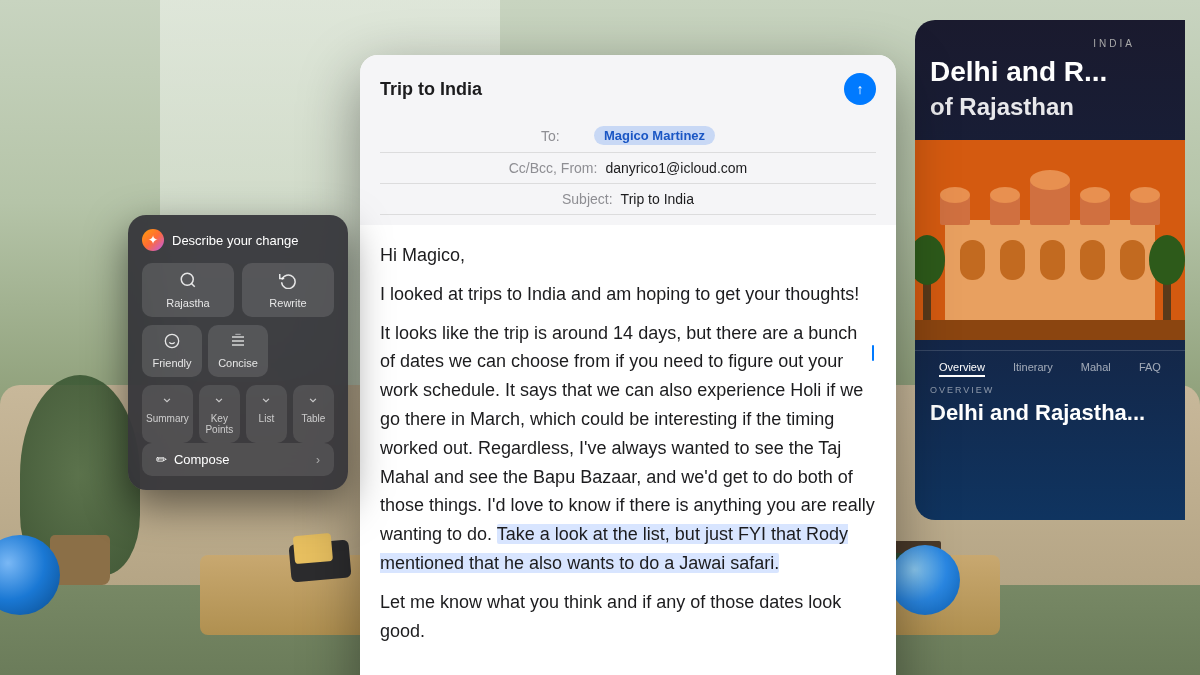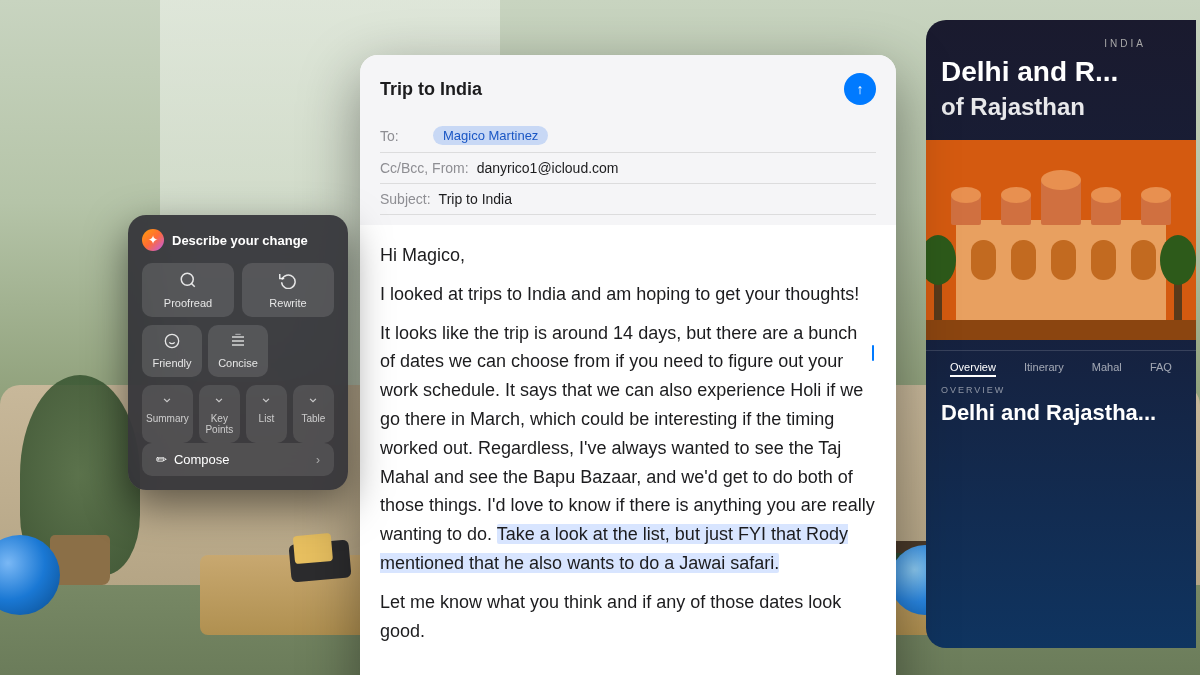--- a/index.html
+++ b/index.html
@@ -69,23 +69,23 @@
       width: 60px;
       height: 50px;
       background: #8b6f47;
       border-radius: 5px 5px 8px 8px;
     }
 
     
     .right-panel {
       position: absolute;
       top: 20px;
-      right: 4px;
+      right: 15px;
       width: 270px;
-      height: 628px;
+      height: 500px;
       background: linear-gradient(180deg, #1a1a2e 0%, #16213e 50%, #0f3460 100%);
       border-radius: 20px 0 0 20px;
       overflow: hidden;
     }
 
     .right-panel-india-label {
       position: absolute;
       top: 18px;
       right: 50px;
       color: #aaa;
@@ -204,35 +204,37 @@
       font-size: 14px;
     }
 
     .email-field {
       display: flex;
       align-items: center;
       padding: 7px 0;
       border-bottom: 1px solid rgba(0,0,0,0.1);
       font-size: 14px;
       color: #1c1c1e;
+      justify-content: center;
     }
 
     .email-field-label {
       color: #8e8e93;
       margin-right: 8px;
       font-size: 14px;
       min-width: 45px;
     }
 
     .recipient-chip {
       background: #c8d8f5;
       color: #1a56c4;
       border-radius: 12px;
       padding: 2px 10px;
       font-size: 13px;
+      font-weight: bold;
     }
 
     .email-body {
       background: white;
       padding: 16px 20px;
       min-height: 220px;
       font-size: 18px;
       color: #1c1c1e;
       line-height: 1.6;
       position: relative;
@@ -363,21 +365,21 @@
       border-radius: 50%;
       display: flex;
       align-items: center;
       justify-content: center;
       font-size: 10px;
     }
 
     .ai-panel-title {
       color: white;
       font-size: 13px;
-      font-weight: 700;
+      font-weight: 400;
     }
 
     .ai-btn-row {
       display: grid;
       grid-template-columns: 1fr 1fr;
       gap: 8px;
       margin-bottom: 8px;
     }
 
     .ai-btn-row-3 {
@@ -697,21 +699,21 @@
   </div>
 
   <div class="ai-btn-row">
     <div class="ai-btn">
       <span class="ai-btn-icon">
         <svg width="18" height="18" viewBox="0 0 24 24" fill="none" stroke="rgba(255,255,255,0.85)" stroke-width="2">
           <circle cx="11" cy="11" r="8"></circle>
             <line x1="21" y1="21" x2="16.65" y2="16.65"></line>
         </svg>
       </span>
-      <span class="ai-btn-label">Proofread</span>
+      <span class="ai-btn-label">Rajastha</span>
     </div>
     <div class="ai-btn">
       <span class="ai-btn-icon">
         <svg width="18" height="18" viewBox="0 0 24 24" fill="none" stroke="rgba(255,255,255,0.85)" stroke-width="2">
           <polyline points="1 4 1 10 7 10"></polyline>
             <path d="M3.51 15a9 9 0 1 0 .49-3.59"></path>
         </svg>
       </span>
       <span class="ai-btn-label">Rewrite</span>
     </div>

